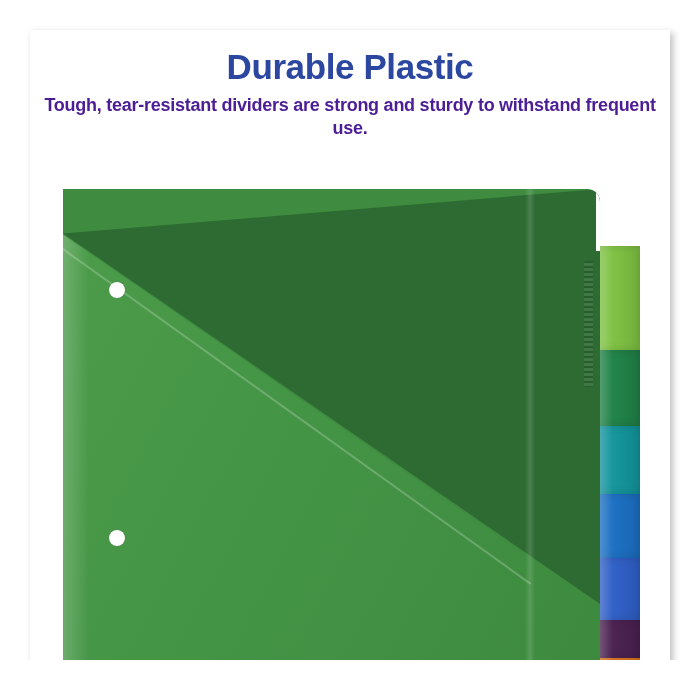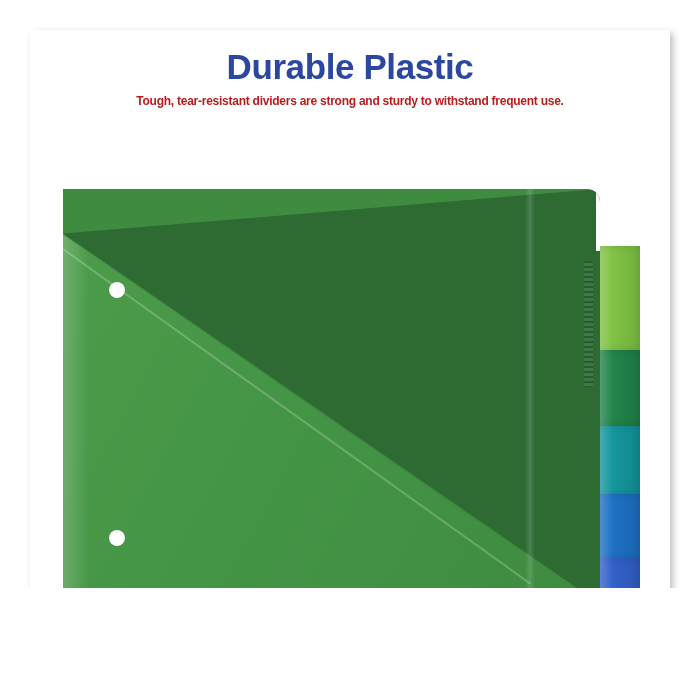--- a/index.html
+++ b/index.html
@@ -9,21 +9,21 @@
     background: #ffffff;
   }
   body {
     font-family: "Liberation Sans", sans-serif;
     -webkit-font-smoothing: antialiased;
   }
 
   .stage {
     position: relative;
     width: 700px;
-    height: 588px;
+    height: 660px;
     background: #ffffff;
     overflow: hidden;
   }
 
   
   .card {
     position: absolute;
     left: 30px;
     top: 30px;
     width: 640px;
@@ -45,23 +45,23 @@
   }
   .headline {
     font-size: 35px;
     font-weight: bold;
     color: #2c47a0;
     letter-spacing: -0.4px;
     line-height: 1.06;
     margin: 0 0 9px 0;
   }
   .subline {
-    font-size: 12px;
+    font-size: 18px;
     font-weight: bold;
-    color: #b91c1c;
+    color: #4c1d95;
     line-height: 1.28;
     margin: 0;
     letter-spacing: -0.25px;
   }
 
   
   .product {
     position: absolute;
     left: 0;
     top: 0;

